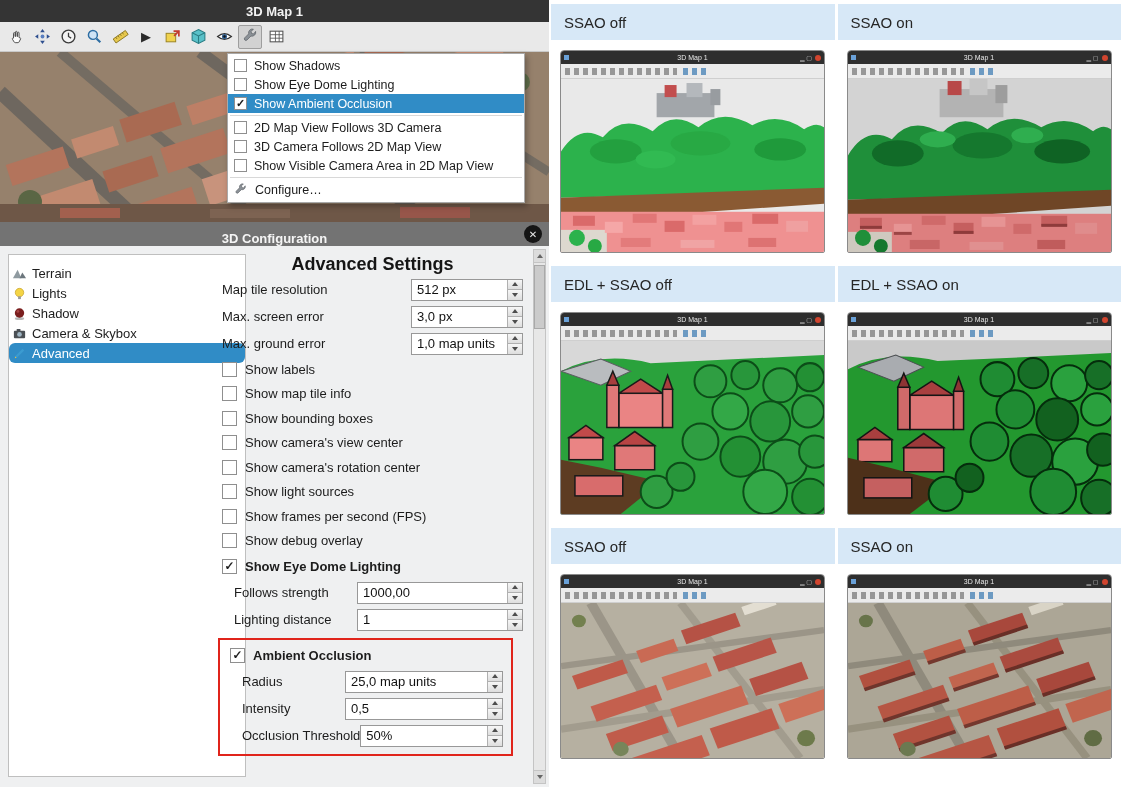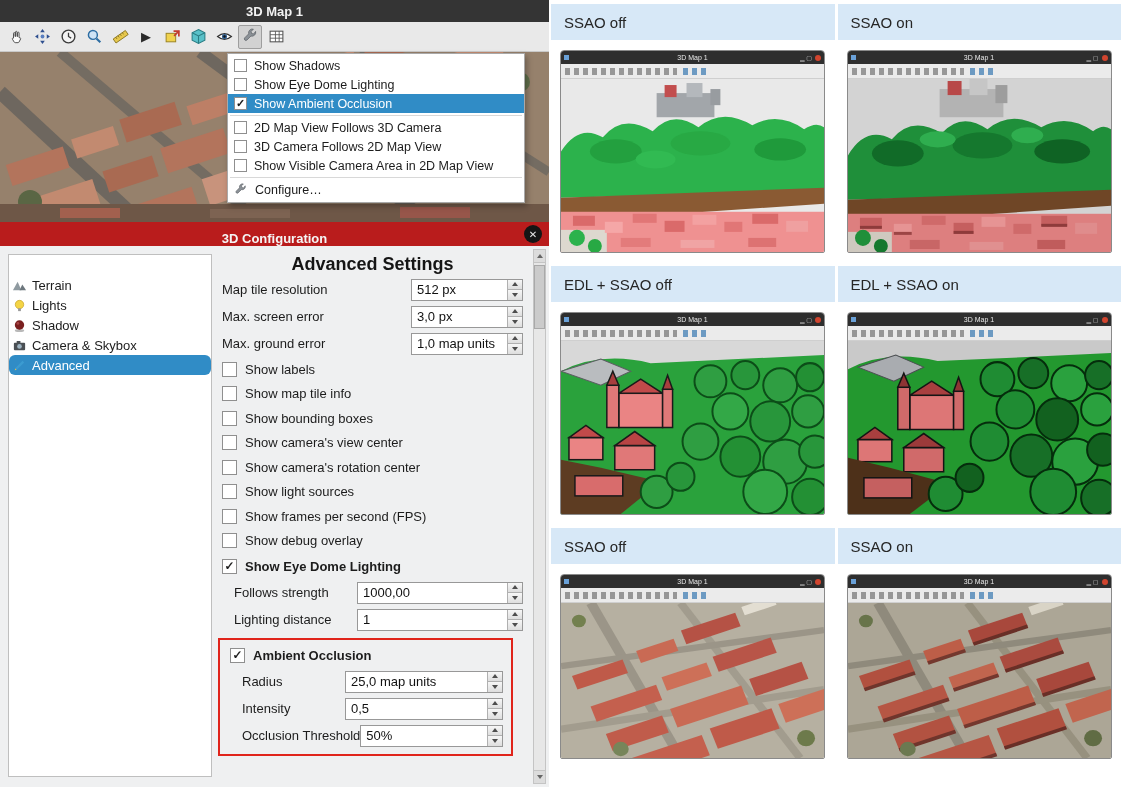--- a/index.html
+++ b/index.html
@@ -29,30 +29,30 @@
              flex:none; display:flex; align-items:center; justify-content:center;
              font-size:11px; font-weight:bold; color:#1c1c1c; }
   .mi .mlabel { margin-left:7px; white-space:nowrap; }
   .mi.hl { background:#308cc6; color:#fff; }
   .menu-sep { height:1px; background:#d8d8d8; margin:2px 2px; }
   .mi.cfg { height:20px; }
   .mi.cfg .micon { margin-left:6px; width:14px; height:14px; flex:none; }
 
   
   .dialog { position:absolute; left:0; top:222px; width:549px; height:565px; background:#eff0f1; }
-  .dlg-titlebar { height:32px; background:#b91c1c; display:flex; align-items:center; justify-content:center;
+  .dlg-titlebar { height:32px; background:#737373; display:flex; align-items:center; justify-content:center;
                   position:relative; }
   .dlg-title { color:#f5f5f5; font-size:13px; font-weight:bold; }
   .dlg-close { position:absolute; right:7px; top:3px; width:18px; height:18px; border-radius:50%;
                background:#151515; color:#e8e8e8; font-size:10px; display:flex; align-items:center;
                justify-content:center; cursor:default; }
   .dlg-body { position:absolute; top:24px; left:0; right:0; bottom:0; background:#eff0f1; }
 
-  .dlg-list { position:absolute; left:8px; top:8px; width:204px; bottom:10px; background:#fff;
-              border:1px solid #bfbfbf; padding-top:20px; }
+  .dlg-list { position:absolute; left:8px; top:8px; width:238px; bottom:10px; background:#fff;
+              border:1px solid #bfbfbf; padding-top:8px; }
   .li { height:20px; display:flex; align-items:center; gap:5px; padding-left:3px; font-size:13px; color:#1d1d1d; }
   .li svg { flex:none; }
   .li.sel { background:#308cc6; color:#fff;border-radius:6px; }
 
   .dlg-panel { position:absolute; left:212px; top:0; right:22px; bottom:0; padding:8px 4px 0 10px; }
   .panel-heading { font-size:18px; font-weight:bold; color:#151515; height:22px; }
   .frow { display:flex; align-items:center; height:27px; }
   .flabel { font-size:13px; color:#1c1c1c; white-space:nowrap; }
   .sub { padding-left:12px; }
   .spin { display:flex; height:22px; border:1px solid #989898; background:#fff; margin-left:auto; }

